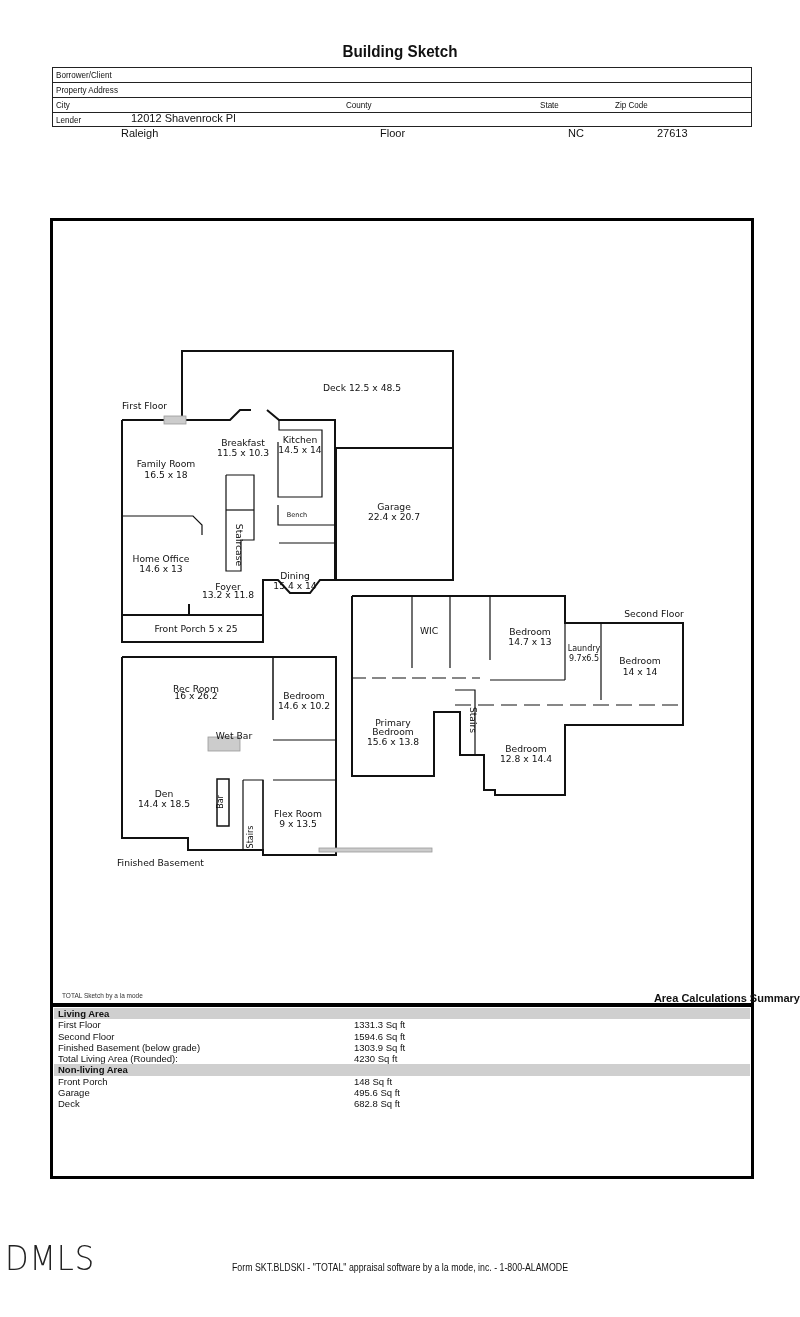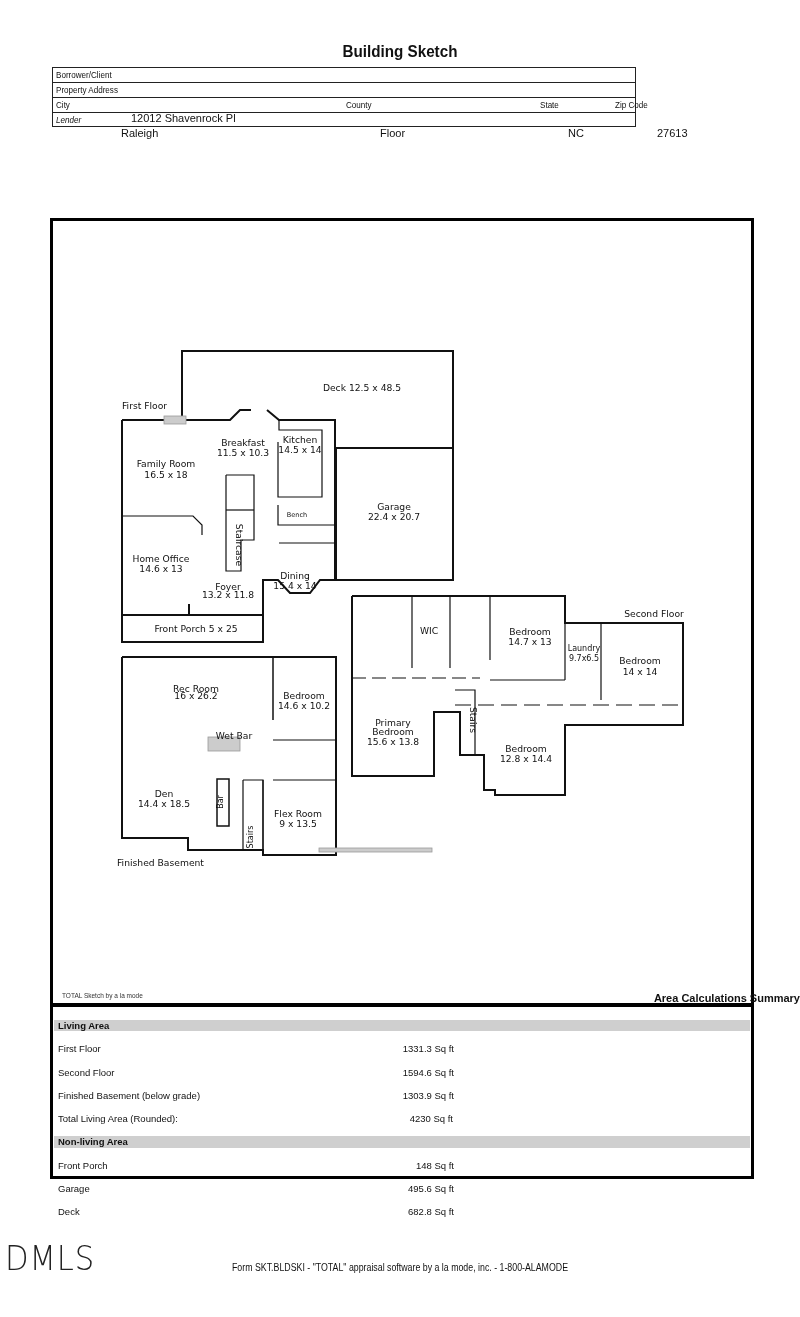--- a/index.html
+++ b/index.html
@@ -1,32 +1,32 @@
 <!DOCTYPE html>
 <html><head>
 <meta charset="utf-8">
 <style>
   html,body{margin:0;padding:0;background:#fff;}
   body{width:800px;height:1317px;position:relative;overflow:hidden;font-family:"Liberation Sans",sans-serif;color:#111;}
   .title{position:absolute;left:0;top:43px;width:800px;text-align:center;font-weight:bold;font-size:16px;font-family:"Liberation Sans",sans-serif;transform:scaleX(0.95);}
-  .info{position:absolute;left:52px;top:67px;width:584px;height:60px;border:1px solid #222;box-sizing:border-box;}
+  .info{position:absolute;left:52px;top:67px;width:700px;height:60px;border:1px solid #222;box-sizing:border-box;}
   .info-row{position:absolute;left:0;width:100%;height:15px;border-bottom:1px solid #222;box-sizing:border-box;font-size:10px;}
-  .info-row.last{border-bottom:none;font-style:italic;}
+  .info-row.last{border-bottom:none;}
   .lbl{position:absolute;top:1px;font-size:9.5px;transform:scaleX(0.85);transform-origin:left center;white-space:nowrap;}
   .val{position:absolute;top:2px;font-size:11px;white-space:nowrap;margin-top:27px;}
   .frame{position:absolute;left:50px;top:218px;width:704px;height:961px;border:3px solid #000;box-sizing:border-box;}
   .plan{position:absolute;left:0;top:0;}
   .sketch-credit{position:absolute;left:62px;top:992px;font-size:6.5px;color:#333;}
   .area-title{position:absolute;left:0;top:992px;width:800px;text-align:right;font-size:11px;font-weight:bold;}
   .divider{position:absolute;left:50px;top:1003px;width:704px;height:4px;background:#000;}
   .summary{position:absolute;left:54px;top:1008px;width:696px;font-size:9.5px;}
-  .srow{position:relative;height:11.3px;line-height:11.3px;margin-top:12px;}
+  .srow{position:relative;height:11.3px;line-height:11.3px;}
   .srow.head{background:#cfcfcf;font-weight:bold;}
   .srow .s-label{position:absolute;left:4px;white-space:nowrap;}
-  .srow .s-value{position:absolute;left:300px;width:100px;text-align:right;white-space:nowrap;}
+  .srow .s-value{position:absolute;left:300px;width:100px;white-space:nowrap;}
   .srow.total{font-weight:normal;}
   .dmls{position:absolute;left:5px;top:1238px;font-size:34px;font-weight:100;letter-spacing:1px;color:#222;font-family:"DejaVu Sans",sans-serif;transform:scaleX(0.9);transform-origin:left;}
   .footer{position:absolute;left:0;top:1262px;width:800px;text-align:center;font-size:10px;transform:scaleX(0.88);}
   svg text{font-family:"DejaVu Sans",sans-serif;font-size:9.2px;fill:#111;}
 </style>
 </head>
 <body>
 
 <div class="title">Building Sketch</div>
 

